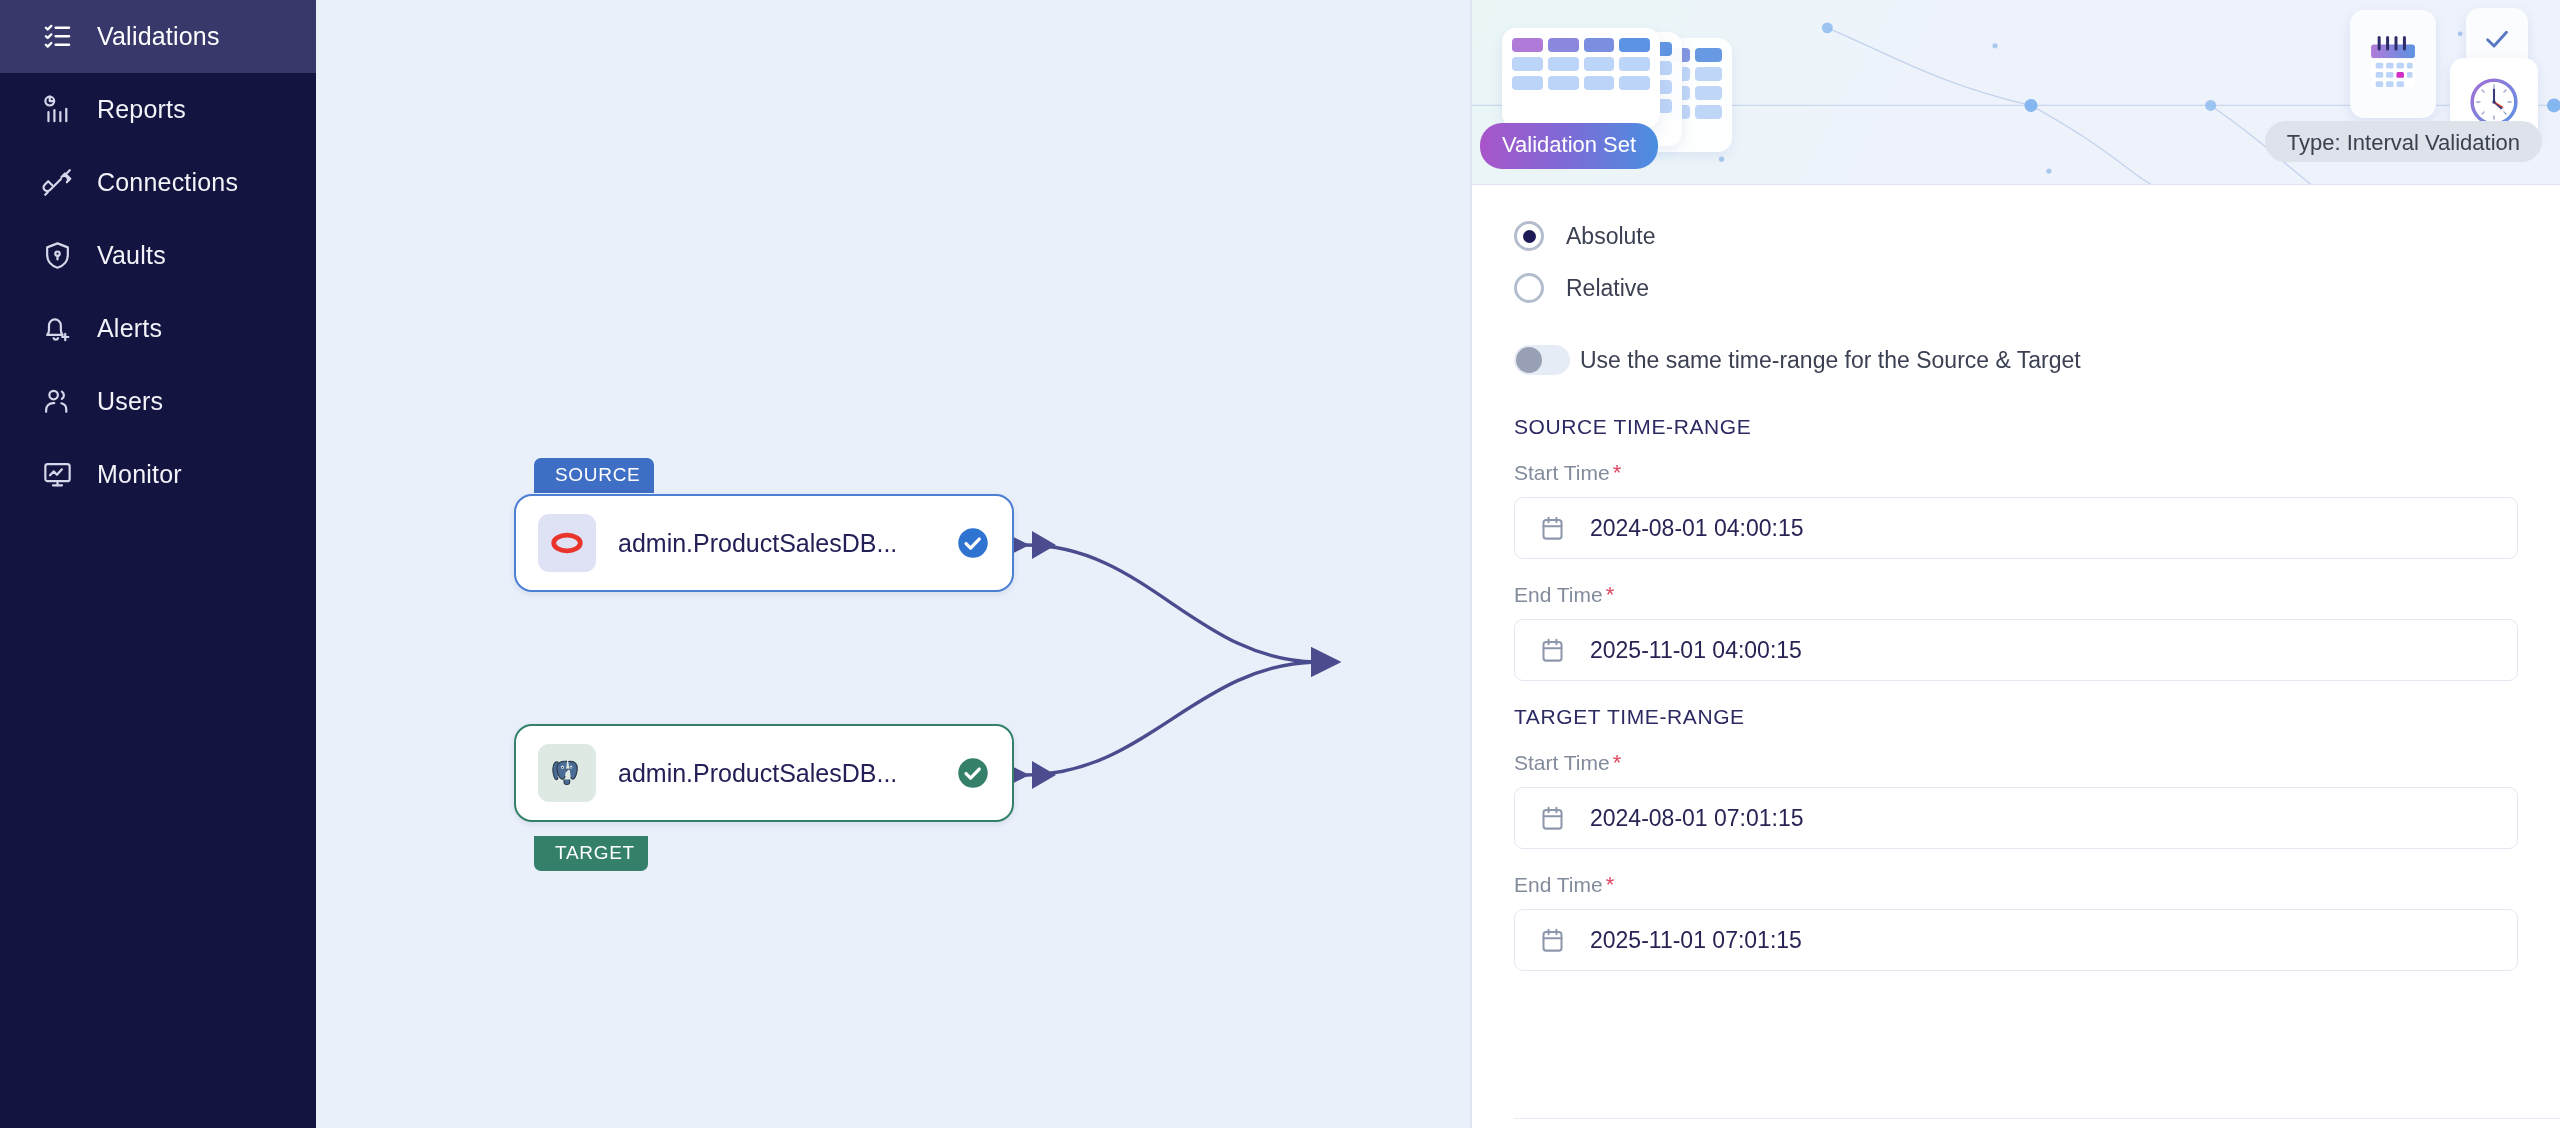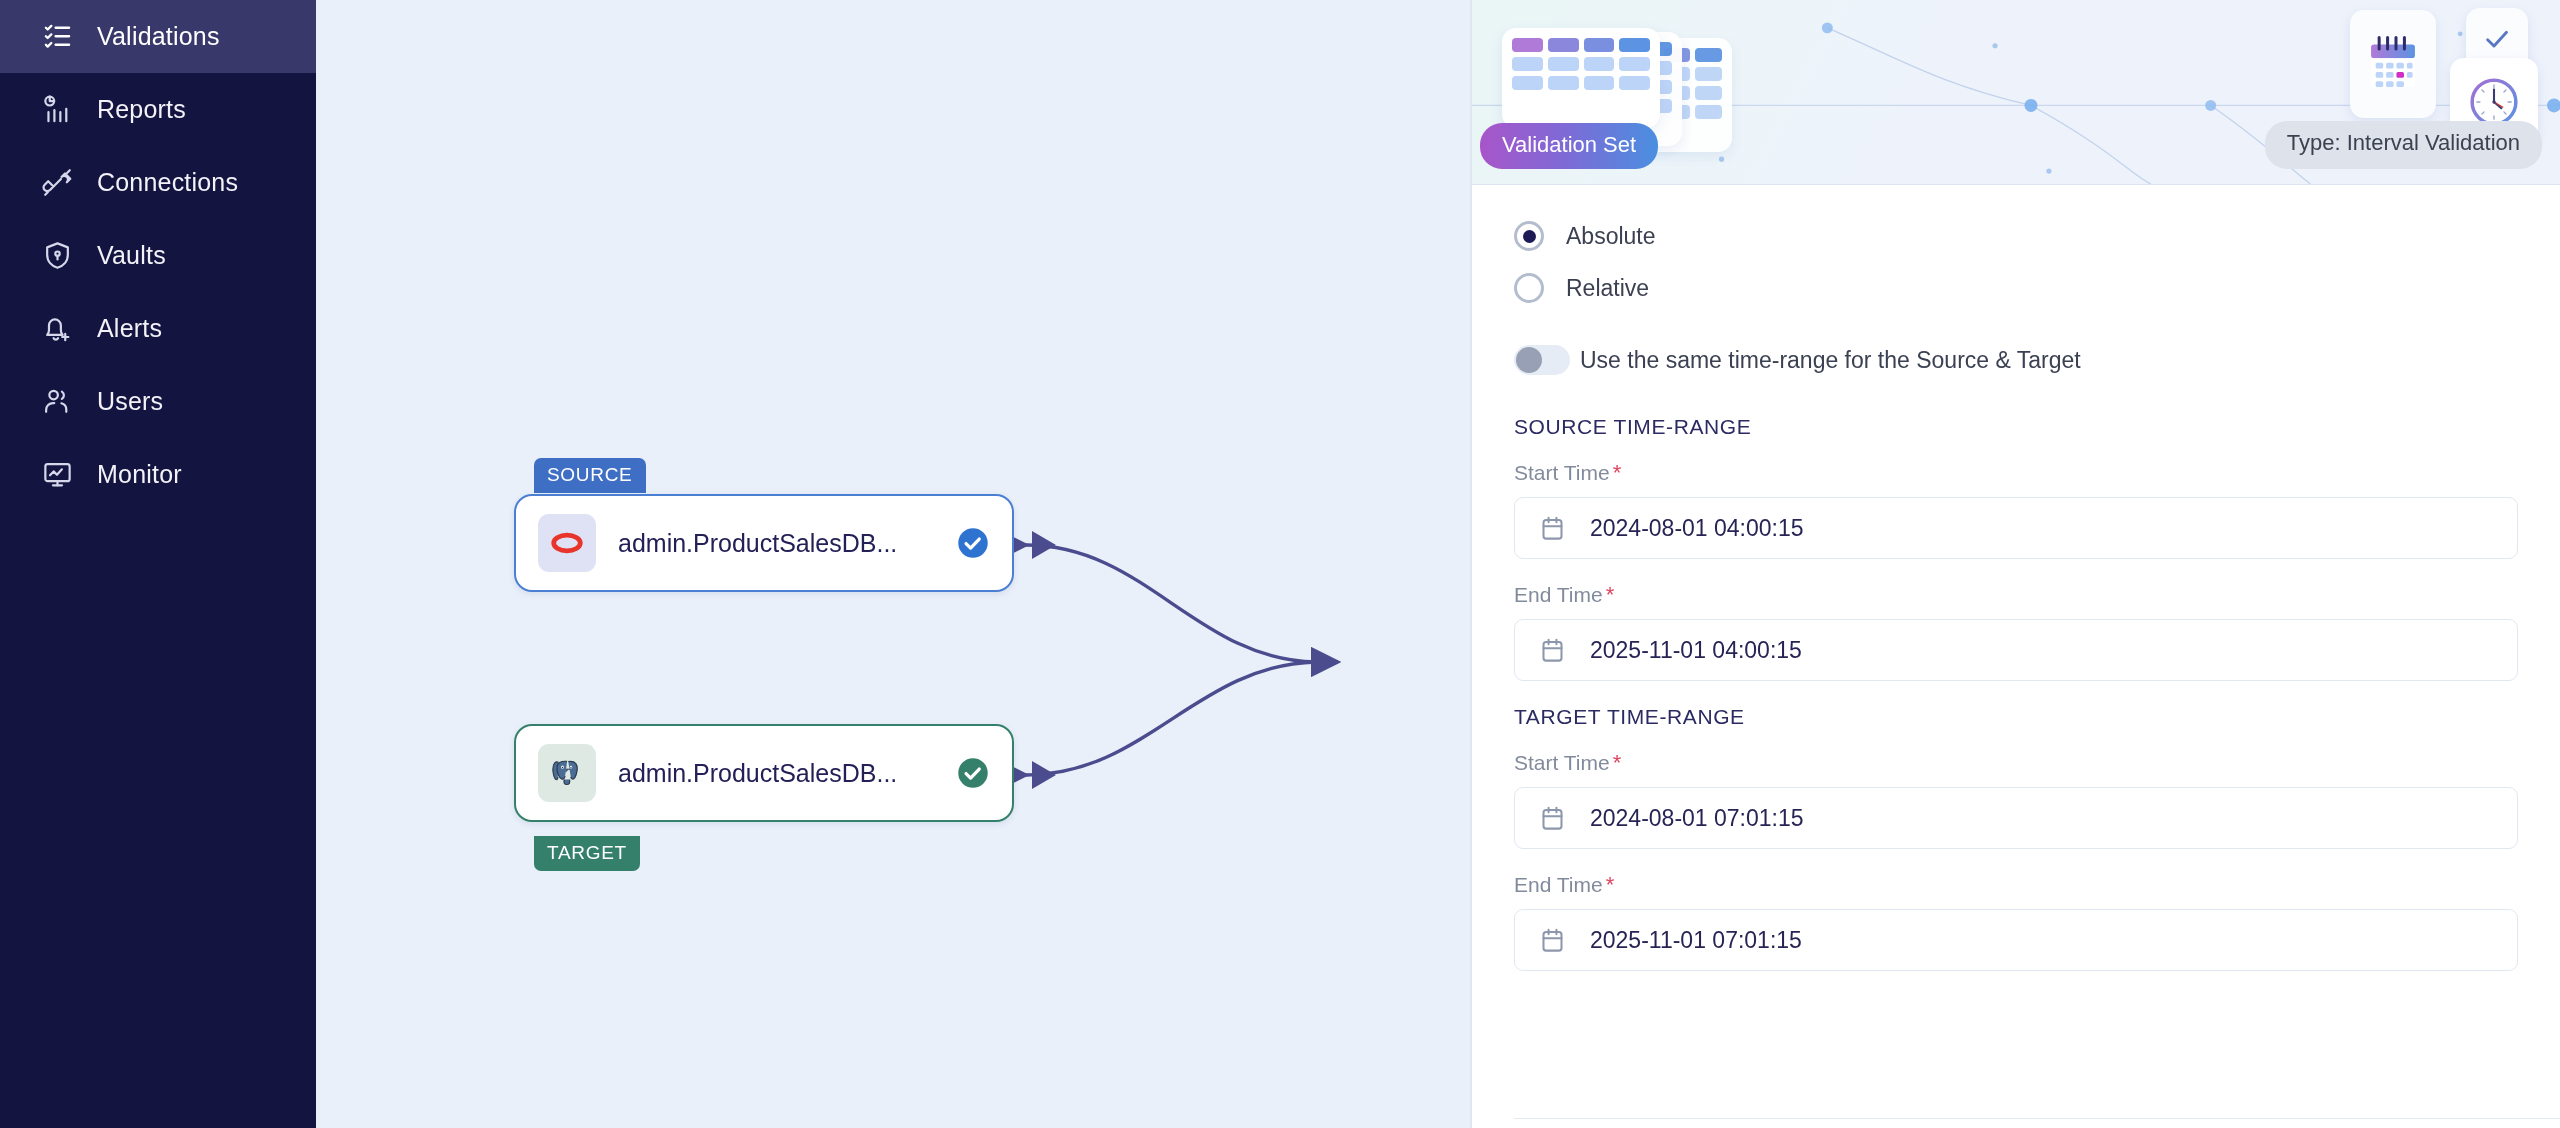--- a/index.html
+++ b/index.html
@@ -74,21 +74,21 @@
     font-size: 25px; color: #232057;
     white-space: nowrap; overflow: hidden;
     flex: 1 1 auto;
   }
   .node-check { width: 34px; height: 34px; flex:0 0 34px; }
 
   .tag {
     position: absolute;
     font-size: 19px; letter-spacing: .7px;
     color: #ffffff;
-    padding: 6px 13px 7px 13px;
+    padding: 6px 13px 7px 21px;
     z-index: 2;
   }
   .tag-source {
     left: 218px; top: 458px;
     background: #3f6fc4;
     border-radius: 7px 7px 0 0;
   }
   .tag-target {
     left: 218px; top: 836px;
     background: #35806b;
@@ -154,21 +154,21 @@
     padding: 9px 22px 11px 22px;
     border-radius: 22px;
     background: linear-gradient(90deg,#a855c9 0%, #7e6ad6 48%, #4a8fe0 100%);
     color: #ffffff;
     font-size: 22px;
     z-index: 3;
   }
   .badge-type {
     position: absolute;
     right: 18px; top: 121px;
-    padding: 9px 22px 13px 22px;
+    padding: 9px 22px 6px 22px;
     border-radius: 22px;
     background: #dde2eb;
     color: #3c4150;
     font-size: 22px;
     z-index: 3;
   }
   .hdr-icon {
     position: absolute;
     background: #fbfcfe;
     border-radius: 14px;

